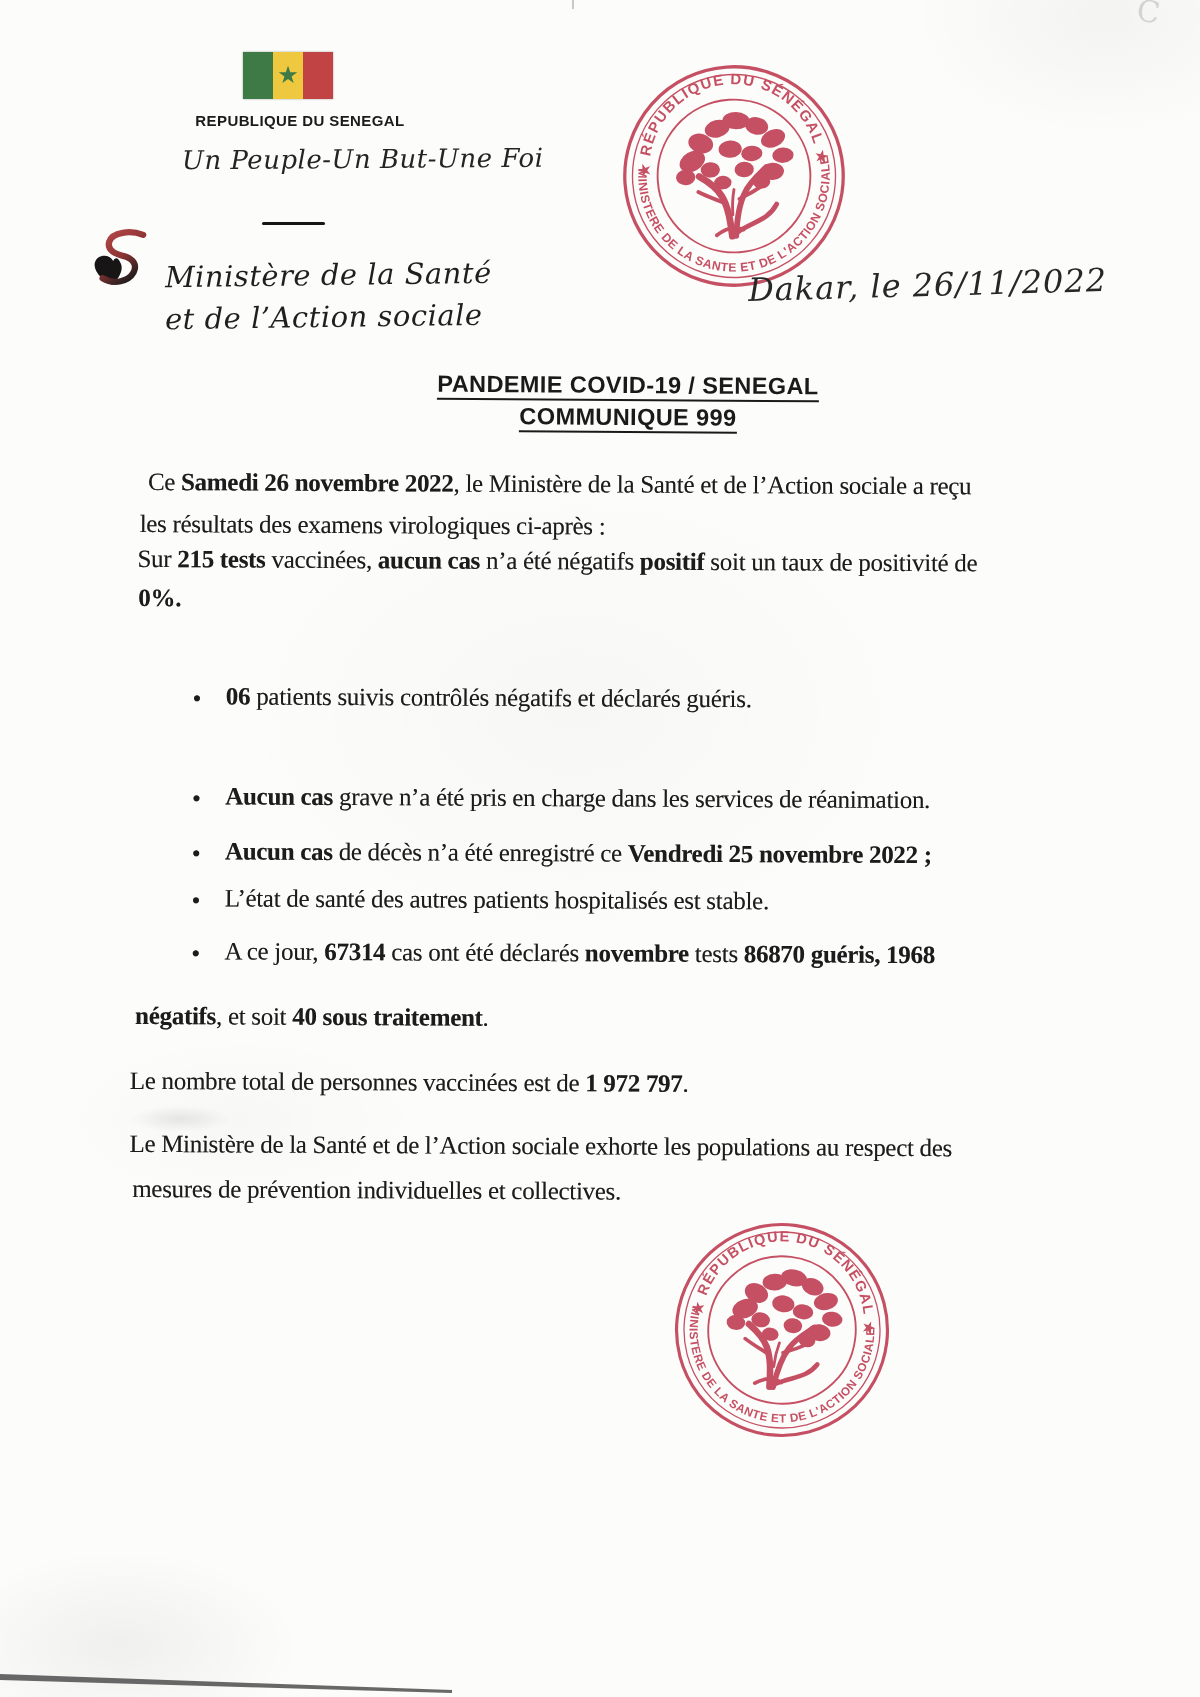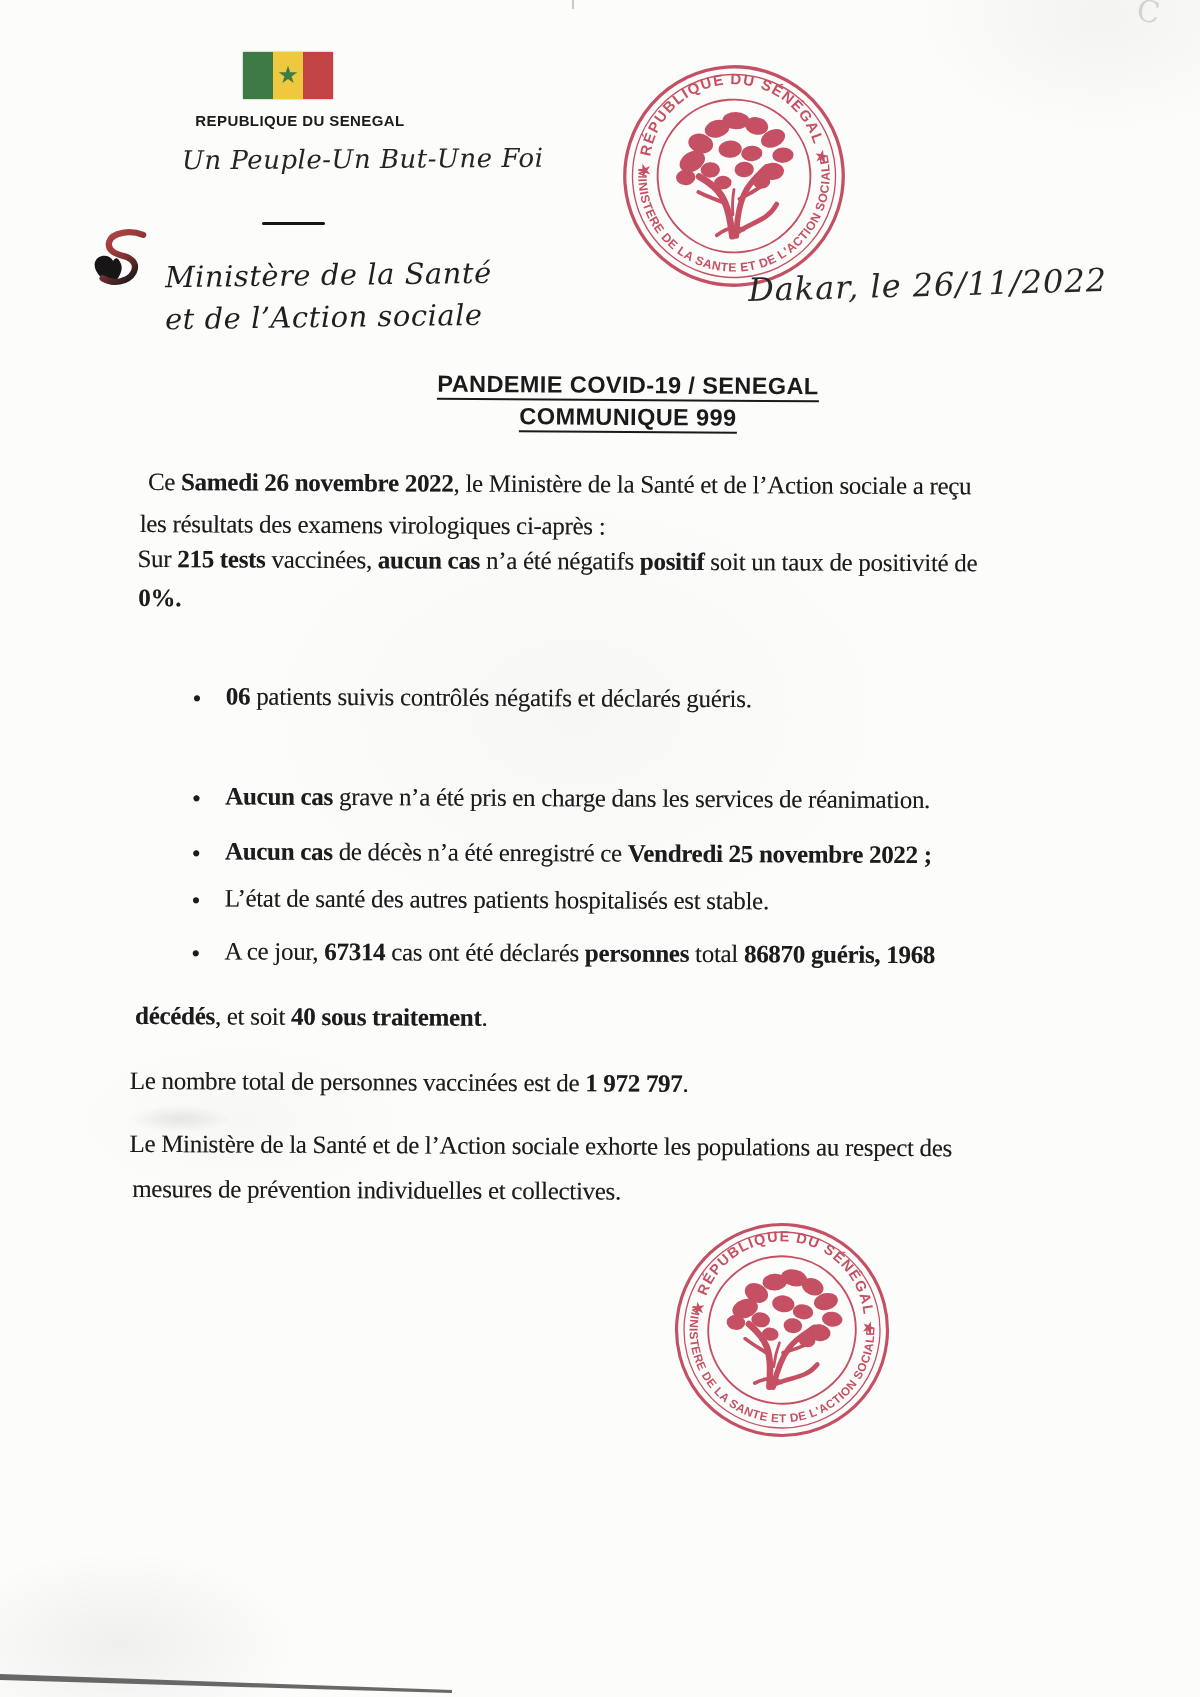--- a/index.html
+++ b/index.html
@@ -163,22 +163,22 @@
 
   <main class="body-block">
     <p class="bl li0"><span>Ce </span><span class="bold">Samedi 26 novembre 2022</span><span>, le Ministère de la Santé et de l’Action sociale a reçu</span></p>
     <p class="bl li1"><span>les résultats des examens virologiques ci-après :</span></p>
     <p class="bl li2"><span>Sur </span><span class="bold">215 tests</span><span> vaccinées, </span><span class="bold">aucun cas</span><span> n’a été négatifs </span><span class="bold">positif</span><span> soit un taux de positivité de</span></p>
     <p class="bl li3"><span class="bold">0%.</span></p>
     <p class="bl bullet li4"><span class="bold">06</span><span> patients suivis contrôlés négatifs et déclarés guéris.</span></p>
     <p class="bl bullet li5"><span class="bold">Aucun cas</span><span> grave n’a été pris en charge dans les services de réanimation.</span></p>
     <p class="bl bullet li6"><span class="bold">Aucun cas</span><span> de décès n’a été enregistré ce </span><span class="bold">Vendredi 25 novembre 2022 ;</span></p>
     <p class="bl bullet li7"><span>L’état de santé des autres patients hospitalisés est stable.</span></p>
-    <p class="bl bullet li8"><span>A ce jour, </span><span class="bold">67314</span><span> cas ont été déclarés </span><span class="bold">personnes</span><span> total </span><span class="bold">86870 guéris, 1968</span></p>
-    <p class="bl li9"><span class="bold">décédés</span><span>, et soit </span><span class="bold">40 sous traitement</span><span>.</span></p>
+    <p class="bl bullet li8"><span>A ce jour, </span><span class="bold">67314</span><span> cas ont été déclarés </span><span class="bold">novembre</span><span> tests </span><span class="bold">86870 guéris, 1968</span></p>
+    <p class="bl li9"><span class="bold">négatifs</span><span>, et soit </span><span class="bold">40 sous traitement</span><span>.</span></p>
     <p class="bl li10"><span>Le nombre total de personnes vaccinées est de </span><span class="bold">1 972 797</span><span>.</span></p>
     <p class="bl li11"><span>Le Ministère de la Santé et de l’Action sociale exhorte les populations au respect des</span></p>
     <p class="bl li12"><span>mesures de prévention individuelles et collectives.</span></p>
   </main>
 
   <div class="smudge"></div>
 
   <svg class="stamp stamp-bottom" width="224" height="224" viewBox="0 0 240 240">
     <defs>
       <path id="a2t" d="M33,112 A87,87 0 0 1 207,112"></path>

